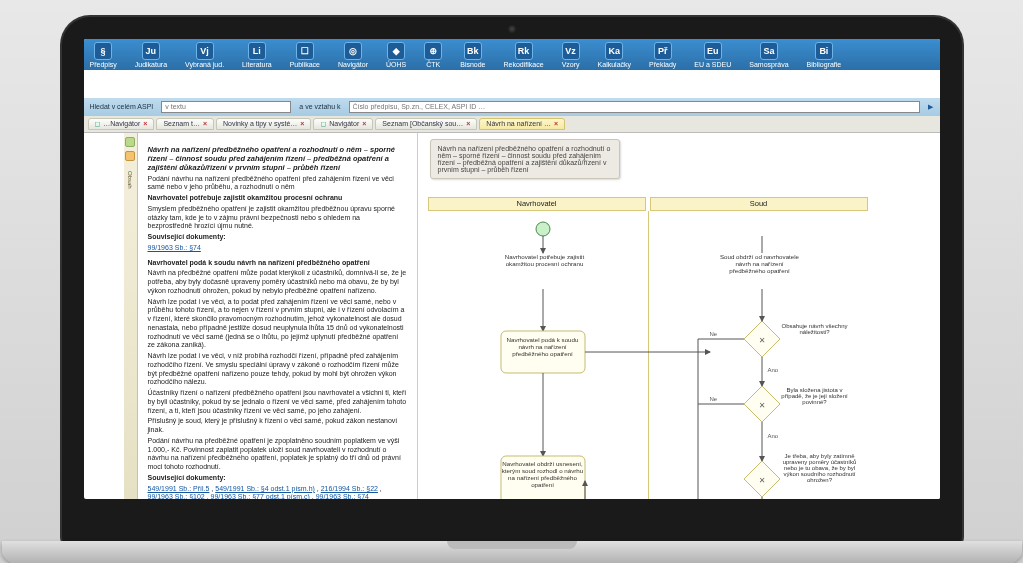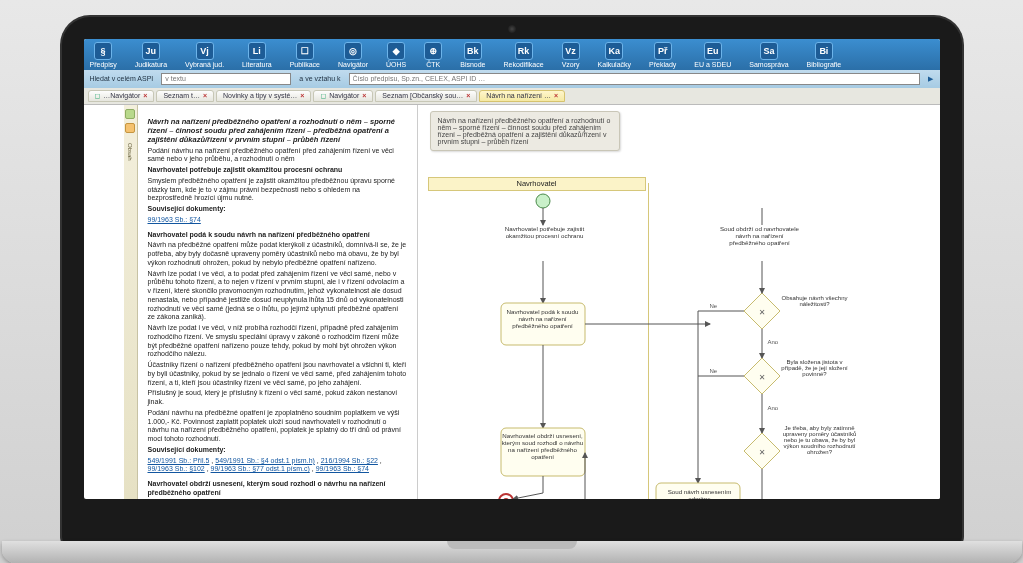--- a/index.html
+++ b/index.html
@@ -85,20 +85,21 @@
     font-weight:bold;font-size:9px;color:#fff;
   }
   .searchbar {
     background: linear-gradient(#c0dbee,#a6cbe3);
     padding: 3px 6px;
     display: flex;
     gap: 8px;
     align-items:center;
     font-size:7px;
     color:#234;
+    margin-top:28px;
   }
   .searchbar input {
     flex:0 0 130px;
     height:12px;
     font-size:7px;
     border:1px solid #888;
     padding:0 3px;
   }
   .searchbar .long{flex:1;}
 
@@ -168,21 +169,21 @@
     position:absolute;top:6px;left:12px;
     width:190px;
     background:#eceae2;
     border:1px solid #c9c6b7;
     border-radius:3px;
     padding:5px 7px;
     font-size:7px;color:#444;
     box-shadow:1px 1px 2px rgba(0,0,0,.15);
   }
   .lane-head{
-    position:absolute;top:72px;height:14px;
+    position:absolute;top:64px;height:14px;
     background:#fbf3c8;border:1px solid #d6c77a;
     font-size:7.5px;display:flex;align-items:center;justify-content:center;
   }
   .lane-head.l1{left:10px;width:218px;}
   .lane-head.l2{left:232px;width:218px;}
   .lane-divider{position:absolute;top:78px;bottom:0;left:230px;width:1px;background:#d6c77a;}
 
   svg.flow{position:absolute;top:78px;left:10px;width:440px;height:360px;}
   .node-text{
     position:absolute;
@@ -331,20 +332,21 @@
         <p>Podání návrhu na předběžné opatření je zpoplatněno soudním poplatkem ve výši 1.000,- Kč. Povinnost zaplatit poplatek uloží soud navrhovateli v rozhodnutí o návrhu na nařízení předběžného opatření, poplatek je splatný do tří dnů od právní moci tohoto rozhodnutí.</p>
         <p><b>Související dokumenty:</b></p>
         <p id="links2"><a>549/1991 Sb.: Příl.5</a> , <a>549/1991 Sb.: §4 odst.1 písm.h)</a> , <a>216/1994 Sb.: §22</a> , <a>99/1963 Sb.: §102</a> , <a>99/1963 Sb.: §77 odst.1 písm.c)</a> , <a>99/1963 Sb.: §74</a></p>
         <p style="margin-top:6px;"><b>Navrhovatel obdrží usnesení, kterým soud rozhodl o návrhu na nařízení předběžného opatření</b></p>
 
       </div>
 
       <div class="diagram">
         <div class="tooltip">Návrh na nařízení předběžného opatření a rozhodnutí o něm – sporné řízení – činnost soudu před zahájením řízení – předběžná opatření a zajištění důkazů/řízení v prvním stupni – průběh řízení</div>
         <div class="lane-head l1">Navrhovatel</div>
+        <div class="lane-head l2">Soud</div>
         <div class="lane-divider"></div>
 
         <svg class="flow">
           <defs>
             <marker id="arr" markerWidth="6" markerHeight="6" refX="5" refY="3" orient="auto">
               <path d="M0,0 L6,3 L0,6 Z" fill="#555"></path>
             </marker>
           </defs>
 
           <circle cx="115" cy="18" r="7" fill="#c9f0c9" stroke="#4a8a4a"></circle>

